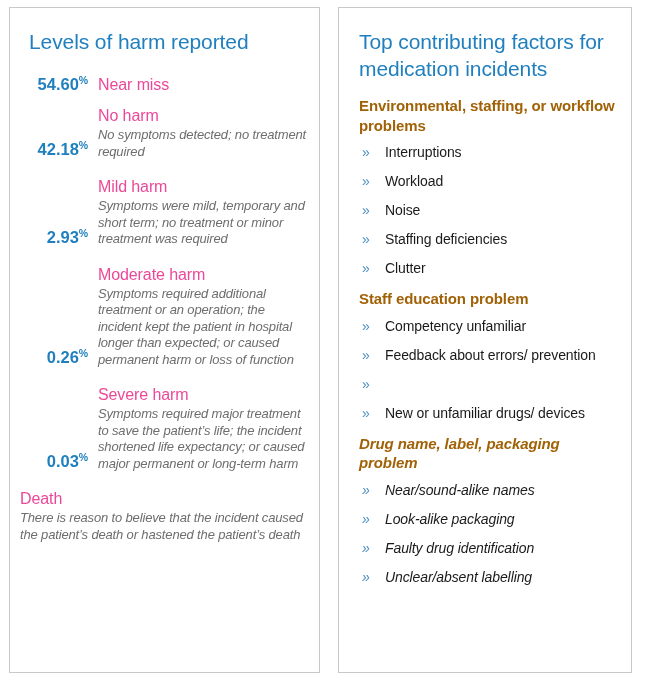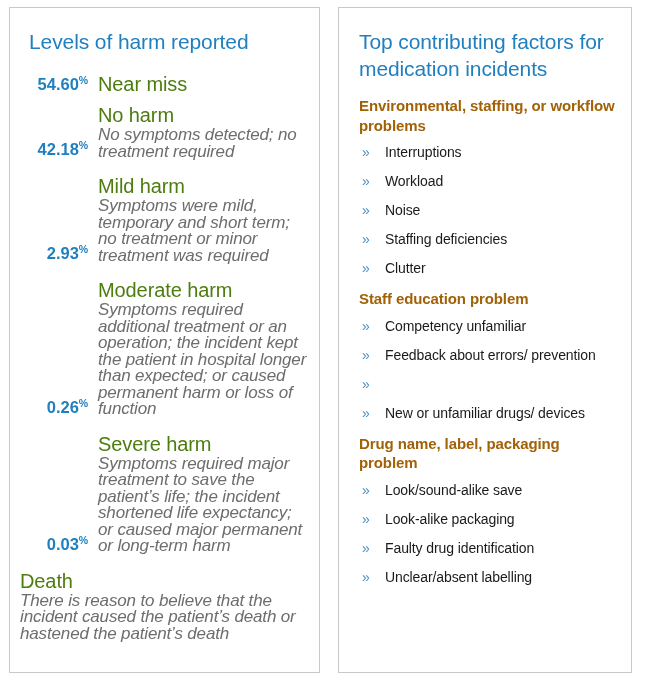--- a/index.html
+++ b/index.html
@@ -84,42 +84,42 @@
     font-size: 10.5px;
     font-weight: 700;
     vertical-align: 6px;
     letter-spacing: -0.2px;
   }
   .harm-body {
     flex: 1 1 auto;
     min-width: 0;
   }
   .harm-label {
-    color: #4d7c0f;
-    font-size: 20px;
+    color: #ec4899;
+    font-size: 16px;
     font-weight: 400;
     line-height: 21px;
     letter-spacing: -0.1px;
   }
   .harm-desc {
     color: #6d6d6d;
-    font-size: 17px;
+    font-size: 13px;
     font-style: italic;
     line-height: 16.5px;
     letter-spacing: -0.15px;
     padding-top: 1px;
   }
   .harm-row.gap-md { margin-bottom: 16px; }
 
   
   .factors {
     padding: 14px 16px 0 20px;
   }
   .factor-group { margin-bottom: 10px; }
-  .factor-group:last-child { margin-bottom: 0; }
+  .factor-group:last-child { margin-bottom: 0; font-style: italic; }
   .factor-group-title {
     color: #a16207;
     font-size: 15px;
     font-weight: 700;
     line-height: 19.5px;
     letter-spacing: -0.1px;
     margin: 0 0 7px 0;
   }
   .factor-items {
     margin: 0;
@@ -258,21 +258,21 @@
             <span class="factor-text">New or unfamiliar drugs/ devices</span>
           </li>
         </ul>
       </div>
 
       <div class="factor-group">
         <h3 class="factor-group-title">Drug name, label, packaging problem</h3>
         <ul class="factor-items">
           <li class="factor-item">
             <span class="factor-bullet">»</span>
-            <span class="factor-text">Look/sound-alike save</span>
+            <span class="factor-text">Near/sound-alike names</span>
           </li>
           <li class="factor-item">
             <span class="factor-bullet">»</span>
             <span class="factor-text">Look-alike packaging</span>
           </li>
           <li class="factor-item">
             <span class="factor-bullet">»</span>
             <span class="factor-text">Faulty drug identification</span>
           </li>
           <li class="factor-item">

